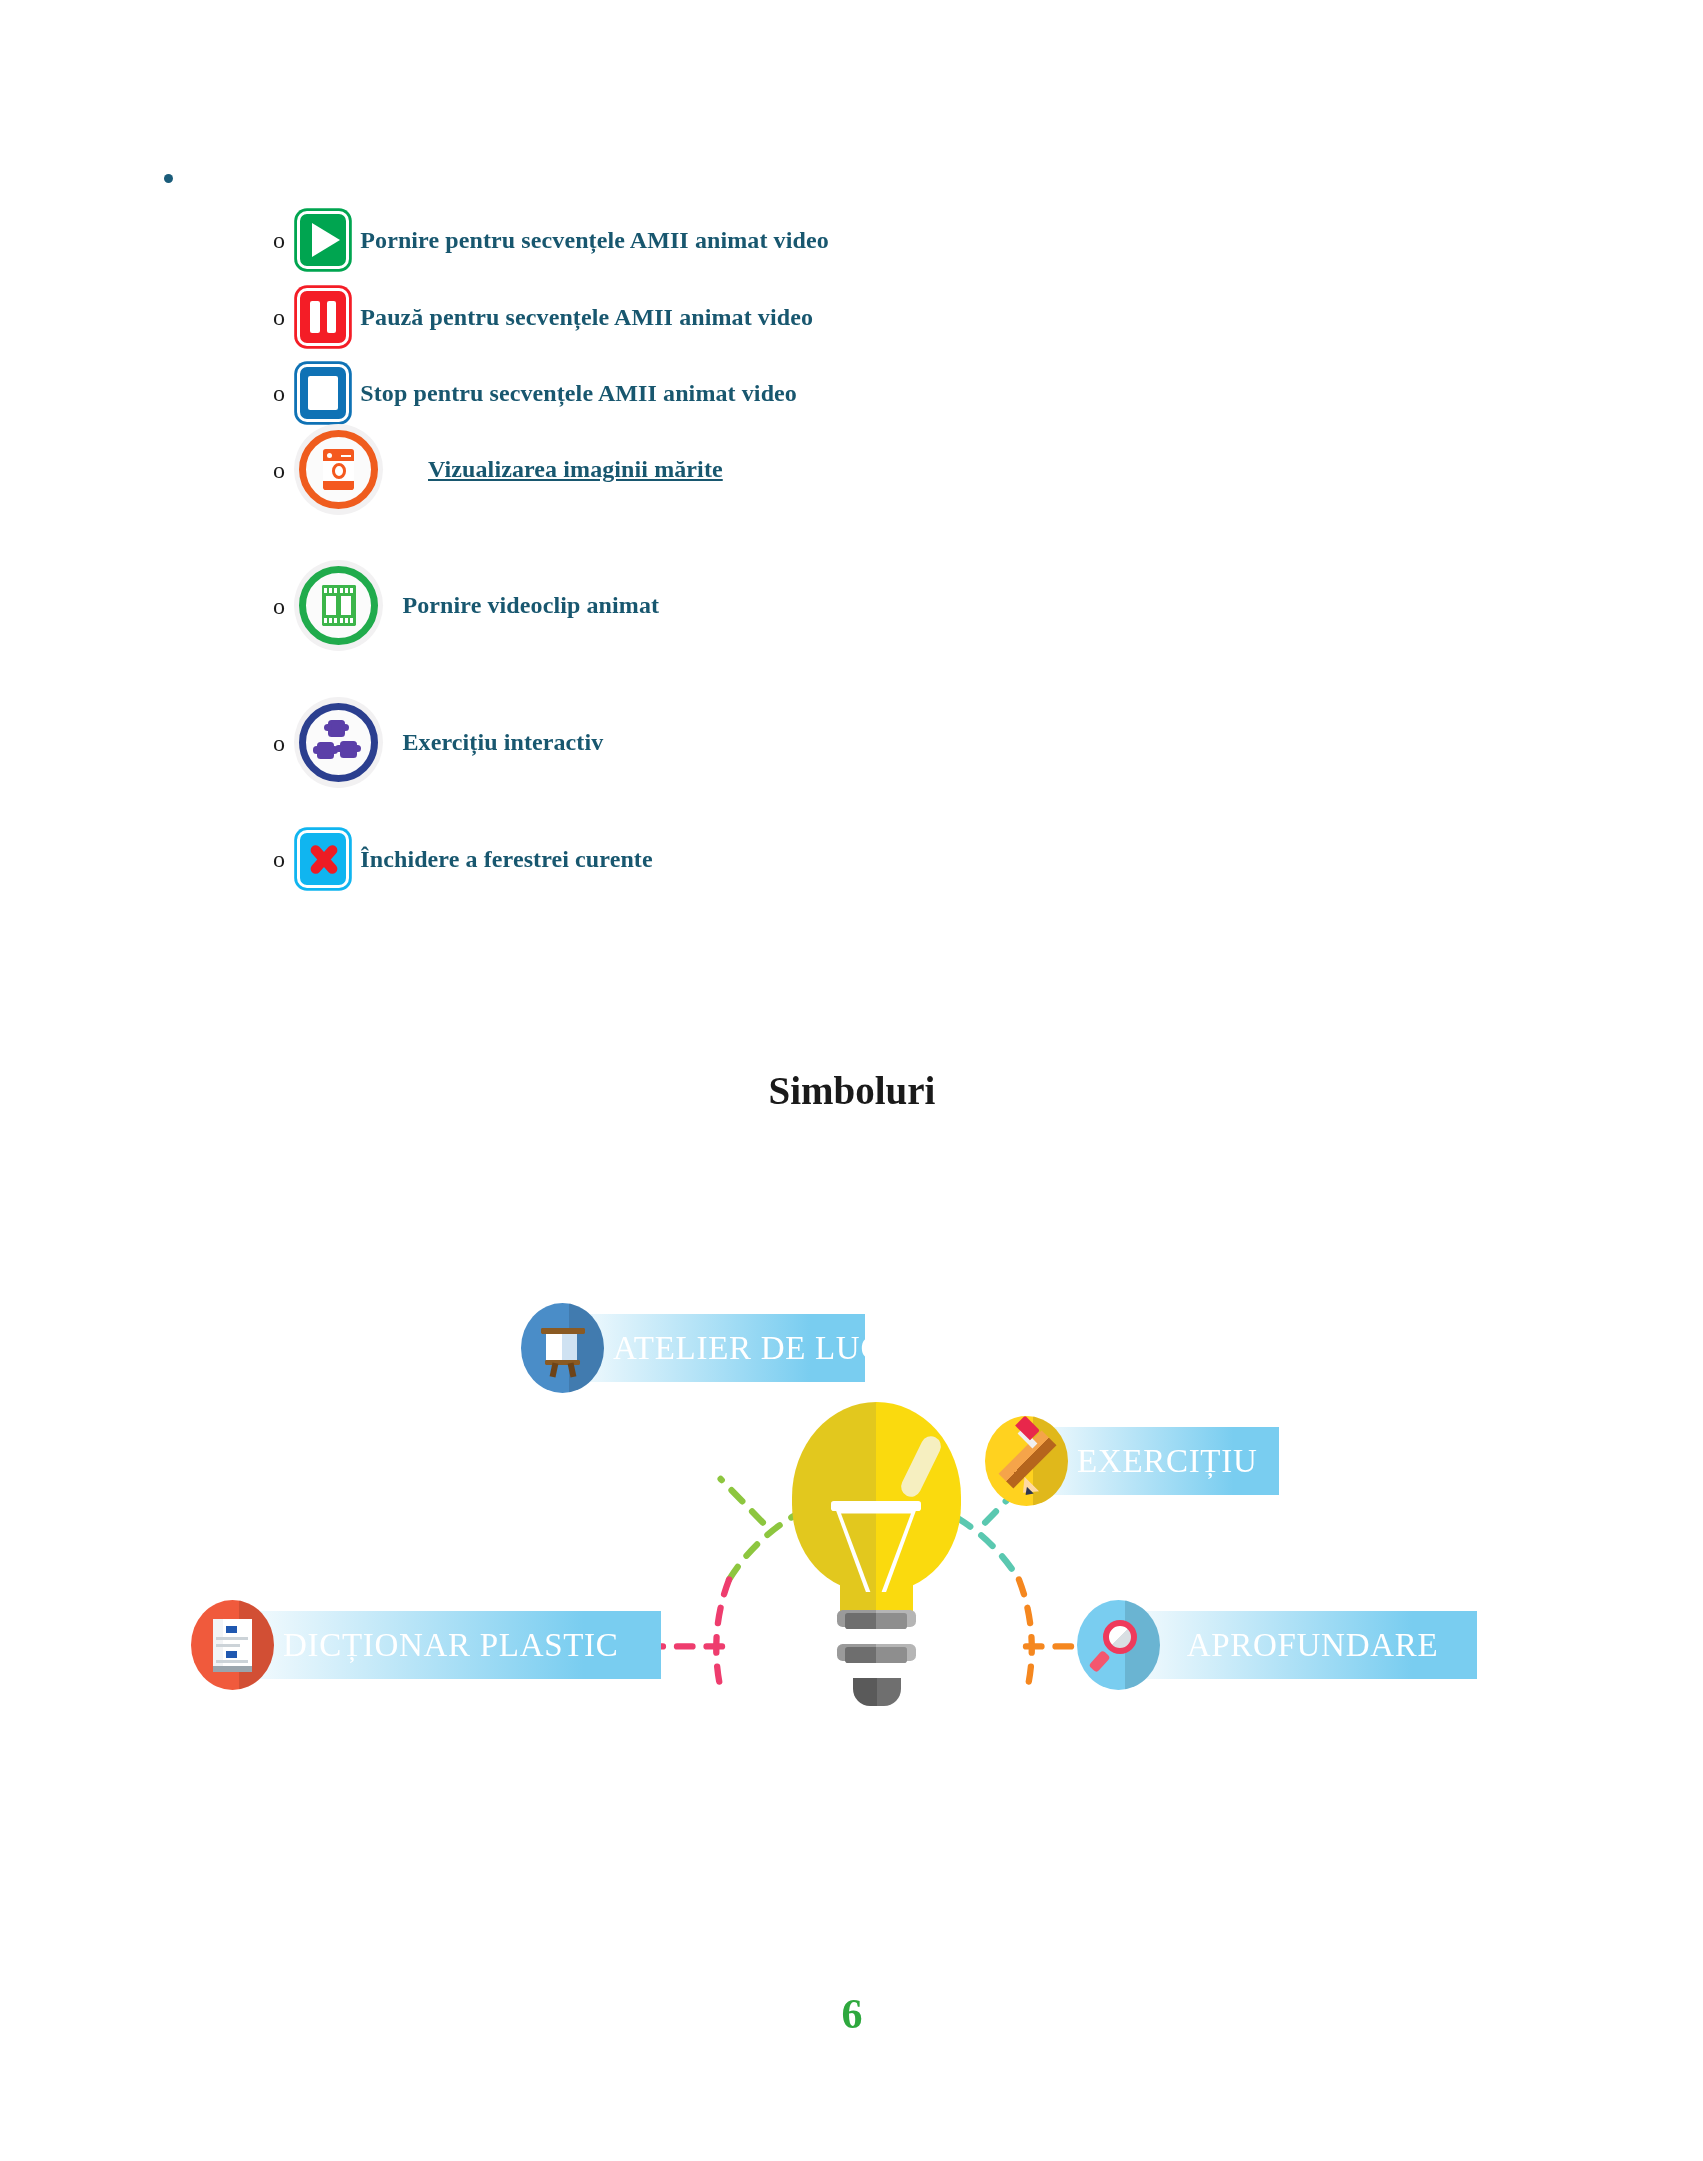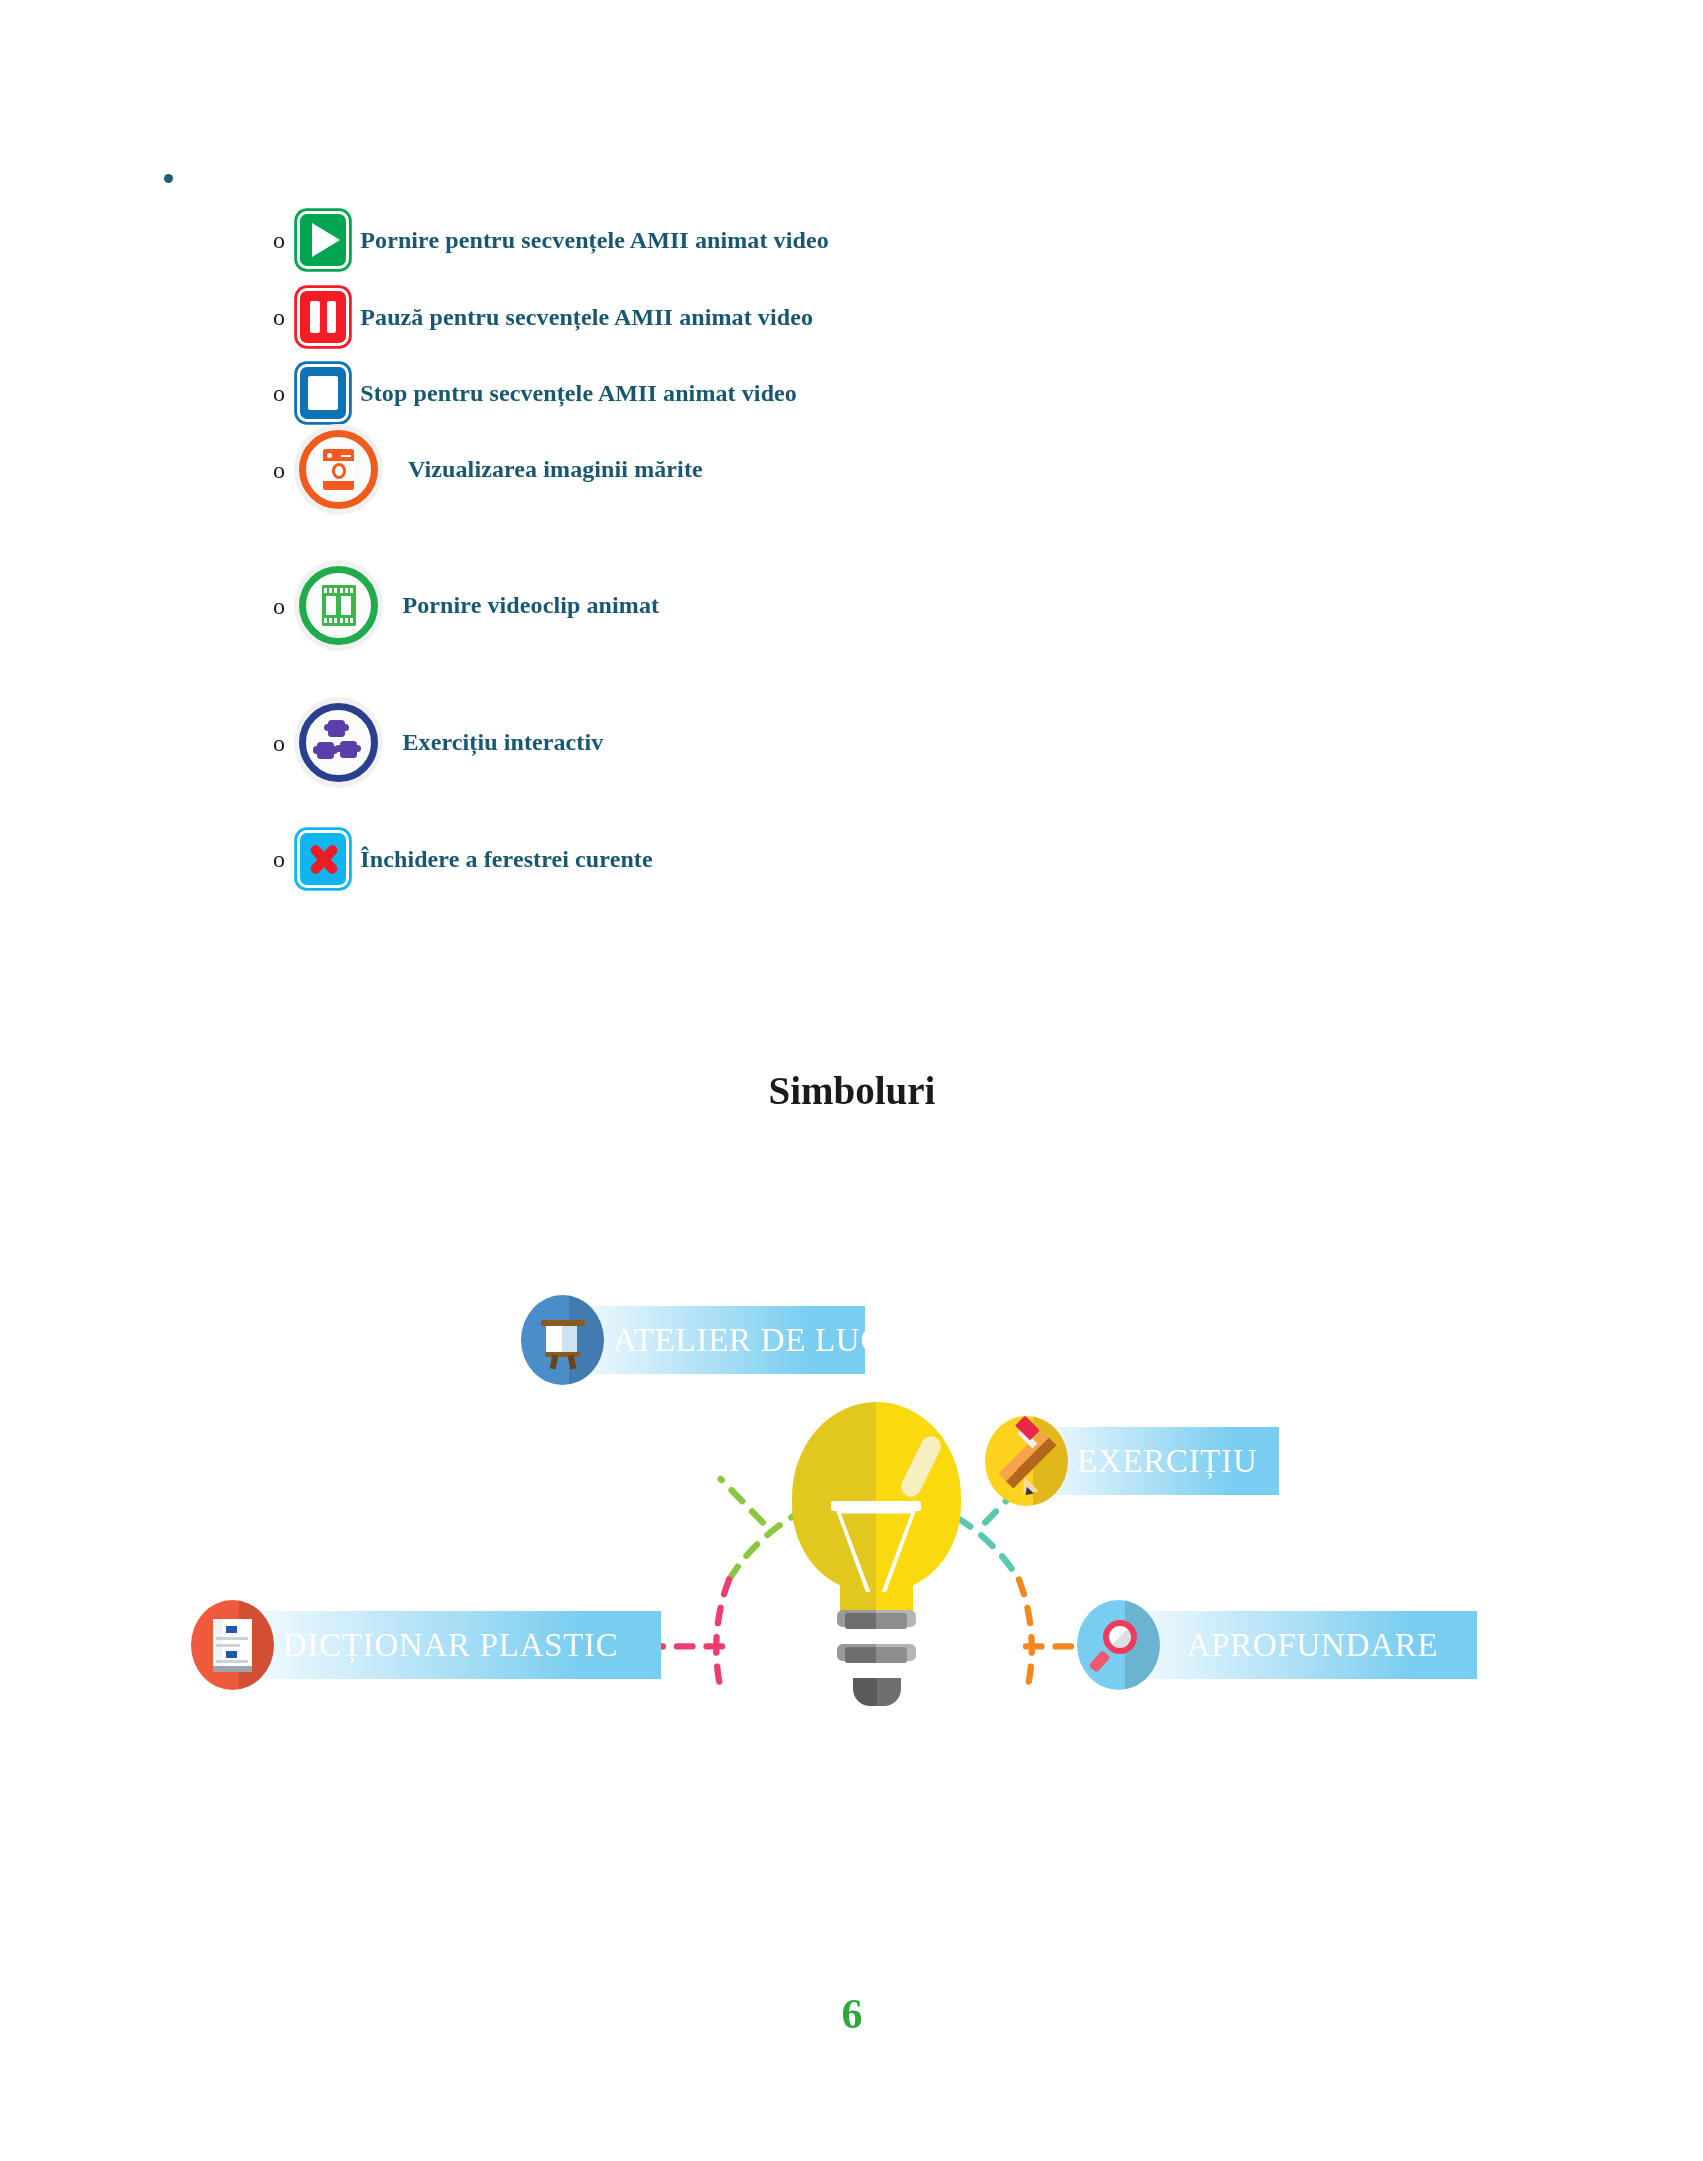--- a/index.html
+++ b/index.html
@@ -404,21 +404,21 @@
     <span class="ring-wrap">
       <span class="ring orange">
         <span class="glyph-camera">
           <span class="dot"></span>
             <span class="bar"></span>
           <span class="band"></span>
             <span class="lens"></span>
         </span>
       </span>
     </span>
-    <span class="row-label" style="margin-left:28px;">Vizualizarea imaginii mărite</span>
+    <span class="row-label" style="margin-left:48px;text-decoration:underline;">Vizualizarea imaginii mărite</span>
   </div>
 
   <div class="list-row" style="left:273px; top:360px;">
     <span class="bullet-o">o</span>
     <span class="ring-wrap">
       <span class="ring green">
         <span class="glyph-film">
           <span class="perf t">
               <s></s>
               <s></s>
@@ -500,21 +500,21 @@
     <div class="shine"></div>
     <div class="filament"></div>
     <div class="wave"></div>
     <div class="cap"></div>
     <div class="cap2"></div>
     <div class="ring-b b1"></div>
     <div class="ring-b b2"></div>
     <div class="base"></div>
   </div>
 
-  <div class="sym" style="left:352px; top:117px;">
+  <div class="sym" style="left:352px; top:125px;">
     <div class="sym-badge badge-blue">
       <span class="shade"></span>
       <span class="g-easel">
         <span class="top"></span>
           <span class="sheetL"></span>
           <span class="sheetR"></span>
         <span class="base"></span>
           <span class="legL"></span>
           <span class="legR"></span>
       </span>

